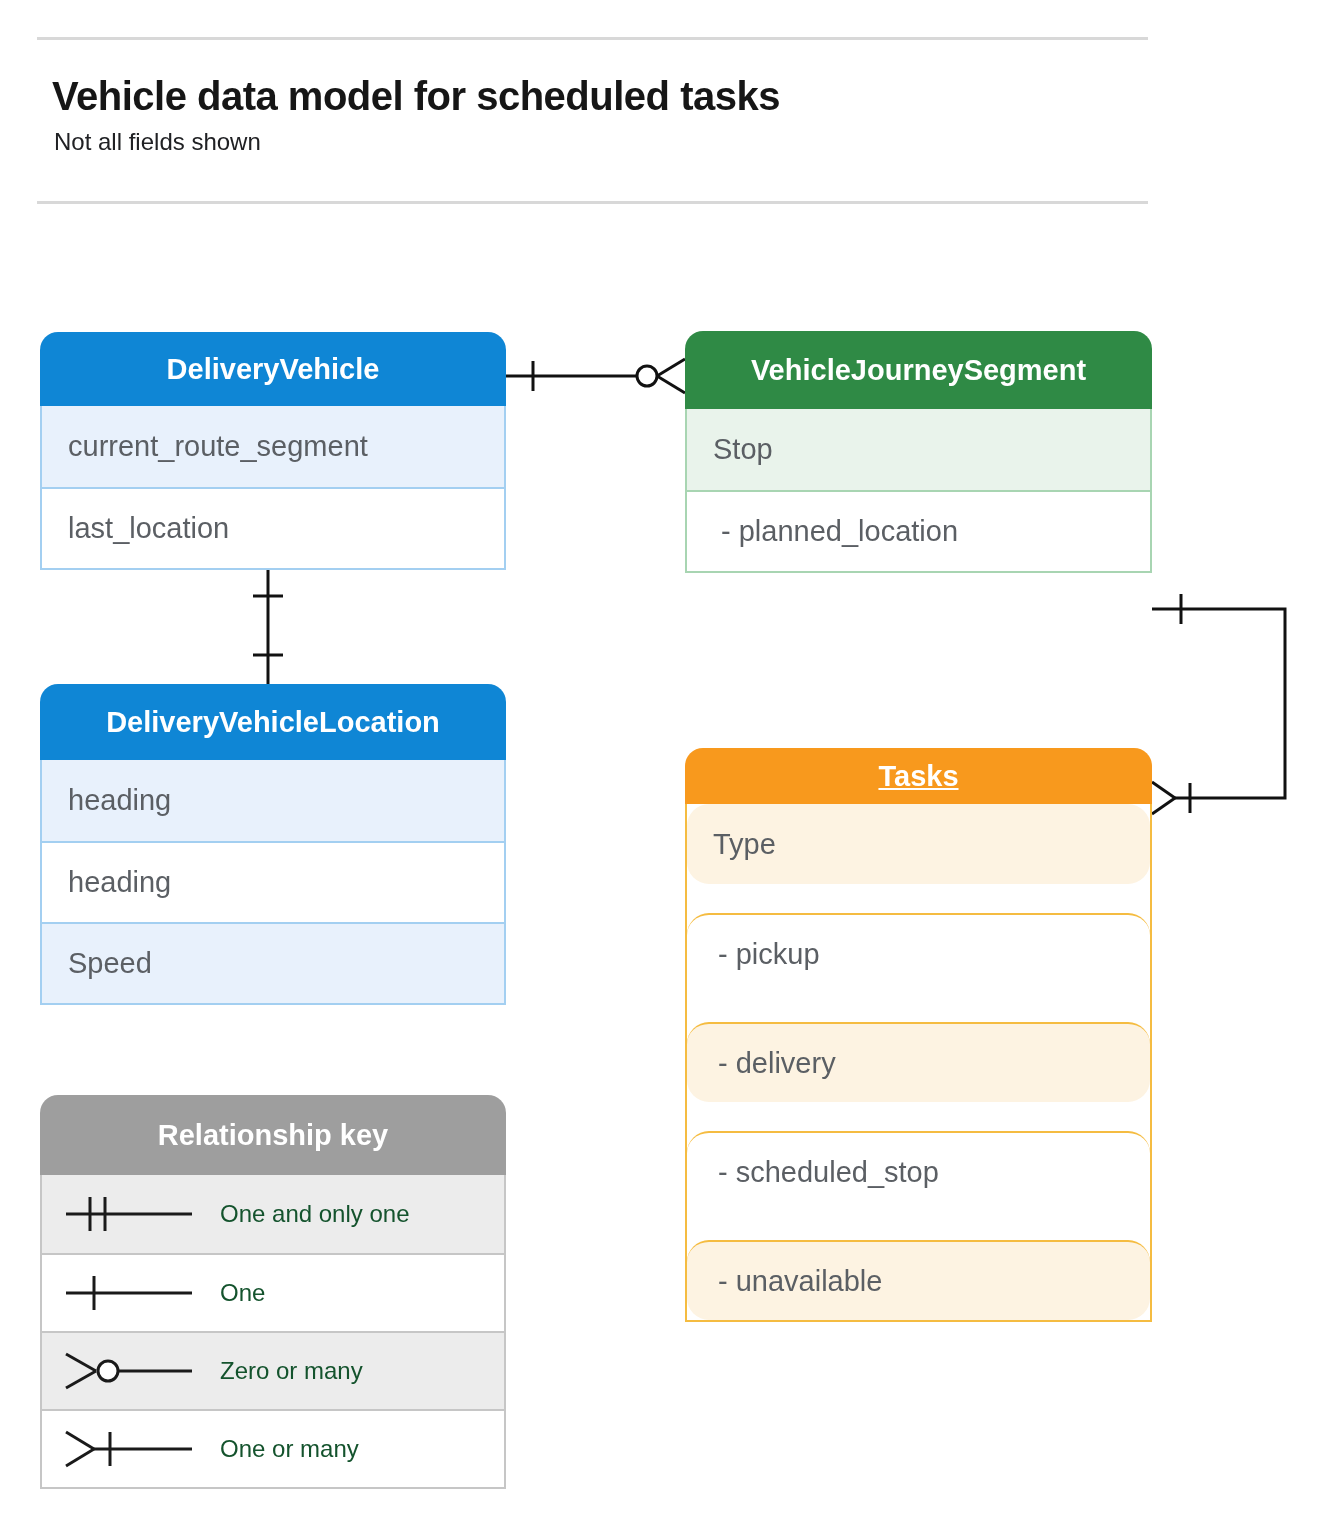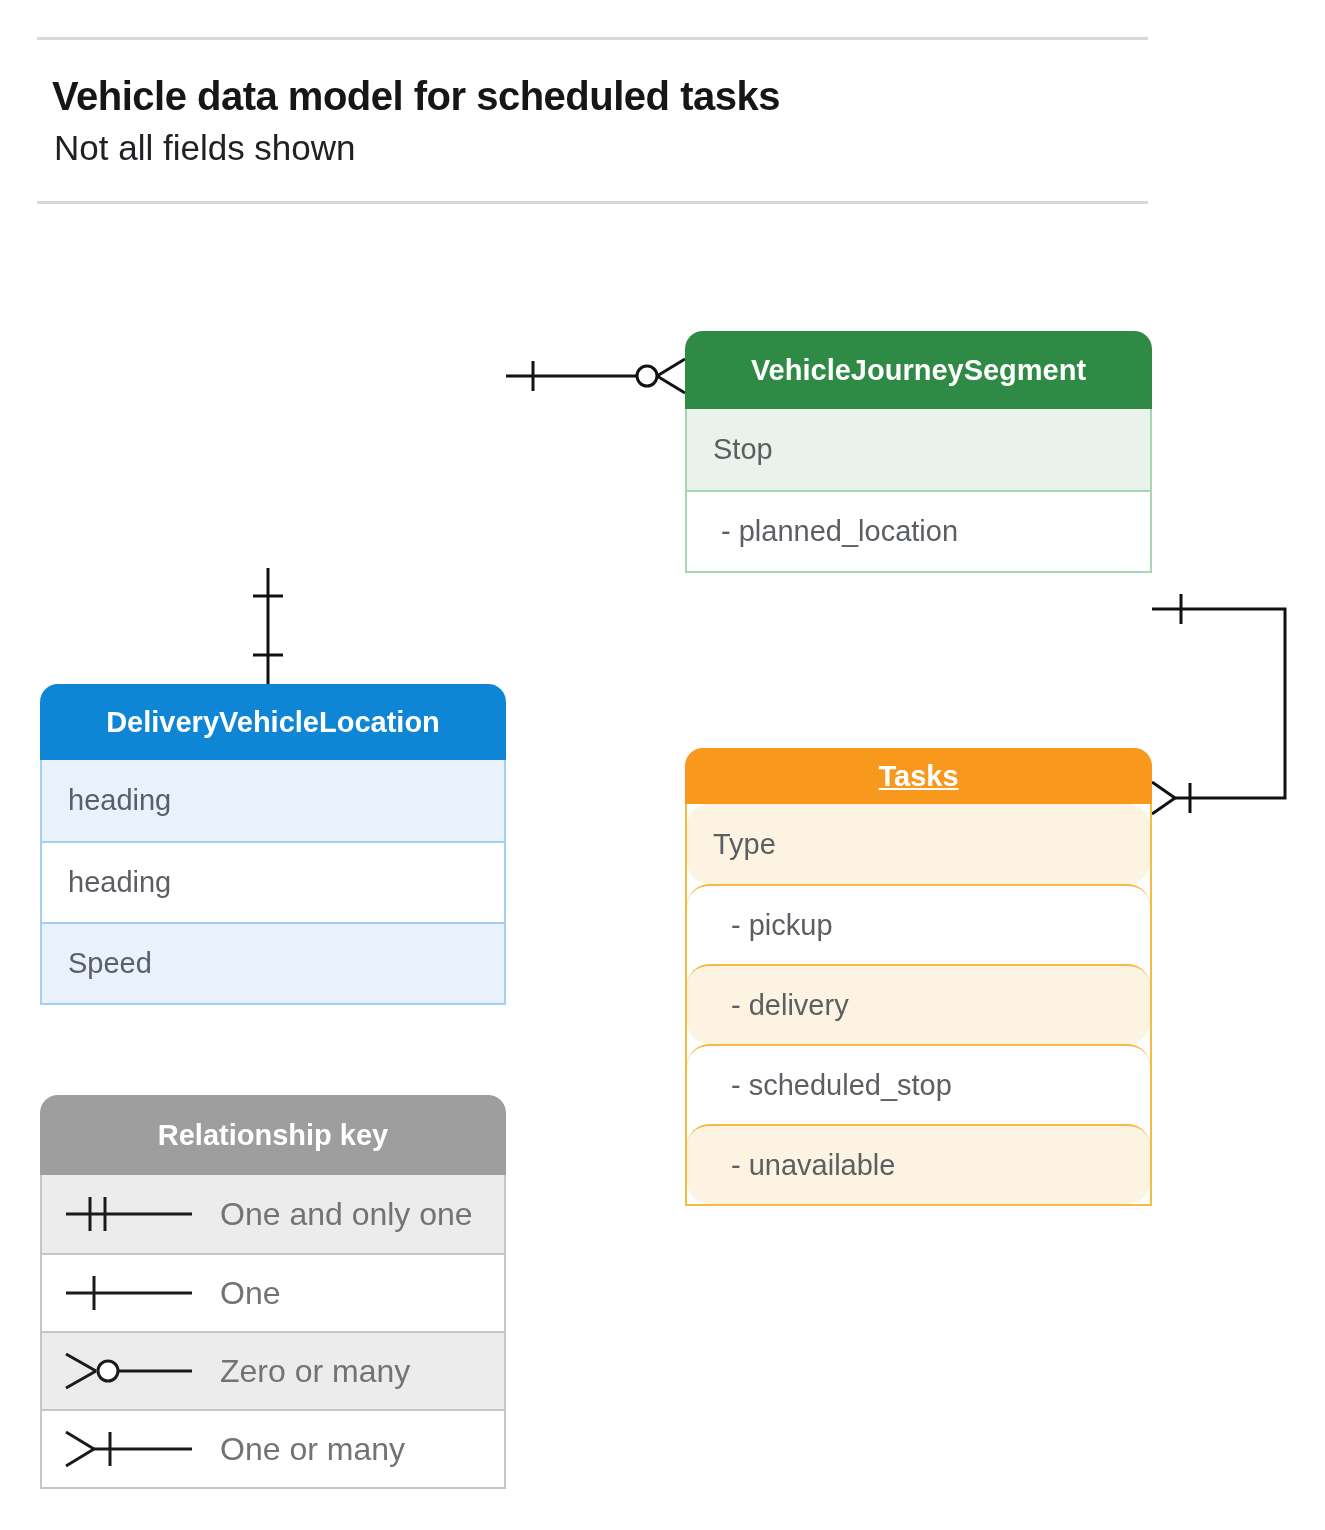--- a/index.html
+++ b/index.html
@@ -12,21 +12,21 @@
   *{margin:0;padding:0;box-sizing:border-box;}
   body{background:#fff;font-family:"Liberation Sans",sans-serif;}
   .canvas{position:relative;width:1325px;height:1530px;background:#fff;overflow:hidden;}
 
   .divider{position:absolute;left:37px;width:1111px;height:3px;background:#D8D8D8;}
   .divider.top{top:37px;}
   .divider.second{top:201px;}
 
   .page-title{position:absolute;left:52px;top:74px;font-size:40px;font-weight:700;
     color:#161616;letter-spacing:-0.5px;}
-  .page-subtitle{position:absolute;left:54px;top:128px;font-size:35px;color:#202124;}
+  .page-subtitle{position:absolute;left:54px;top:128px;font-size:24px;color:#202124;}
 
   .connectors{position:absolute;left:0;top:0;pointer-events:none;}
   .connectors line,.connectors polyline{stroke:var(--line);stroke-width:3;}
   .connectors circle{stroke:var(--line);stroke-width:3;fill:#fff;}
 
   .entity{position:absolute;}
   .entity-header{background:var(--hdr);color:#fff;font-weight:700;font-size:29px;
     display:flex;align-items:center;justify-content:center;
     border-radius:18px 18px 0 0;}
   .entity-body{background:#fff;border:2px solid var(--bc);border-top:none;}
@@ -44,26 +44,26 @@
   .dv .entity-header{height:74px;} .dv .row{height:81px;}
 
   .vjs{left:685px;top:331px;width:467px;}
   .vjs .entity-header{height:78px;} .vjs .row{height:81px;}
 
   .dvl{left:40px;top:684px;width:466px;}
   .dvl .entity-header{height:76px;} .dvl .row{height:81px;}
 
   .tasks{left:685px;top:748px;width:467px;}
   .tasks .entity-header{height:56px;text-decoration:underline;} .tasks .row{height:80px;border-radius:22px;}
-  .tasks .row.sub{padding-left:44px;}
+  .tasks .row.sub{padding-left:31px;margin-top:29px;}
 
   .key{left:40px;top:1095px;width:466px;}
   .key .entity-header{height:80px;}
   .key .row{height:78px;padding-left:22px;}
-  .key .key-label{color:#737373;margin-left:26px;font-size:32px;}
+  .key .key-label{color:#14532d;margin-left:26px;font-size:24px;}
   .key-symbol{flex:0 0 auto;display:block;}
   .key-symbol line{stroke:#1a1a1a;stroke-width:3;}
   .key-symbol circle{stroke:#1a1a1a;stroke-width:3;fill:#fff;}
 </style>
 </head>
 <body>
 
 <div class="canvas">
 
   <div class="divider top"></div>
@@ -86,20 +86,27 @@
     </g>
     <g>
       <polyline points="1152,609 1285,609 1285,798 1175,798" fill="none"></polyline>
       <line x1="1181" y1="594" x2="1181" y2="624"></line>
       <line x1="1190" y1="783" x2="1190" y2="813"></line>
       <line x1="1175" y1="798" x2="1152" y2="782"></line>
       <line x1="1175" y1="798" x2="1152" y2="814"></line>
     </g>
   </svg>
 
+  <div class="entity theme-blue dv">
+    <div class="entity-header">DeliveryVehicle</div>
+    <div class="entity-body">
+      <div class="row shade">current_route_segment</div>
+      <div class="row">last_location</div>
+    </div>
+  </div>
 
   <div class="entity theme-green vjs">
     <div class="entity-header">VehicleJourneySegment</div>
     <div class="entity-body">
       <div class="row shade">Stop</div>
       <div class="row sub">- planned_location</div>
     </div>
   </div>
 
   <div class="entity theme-blue dvl">

